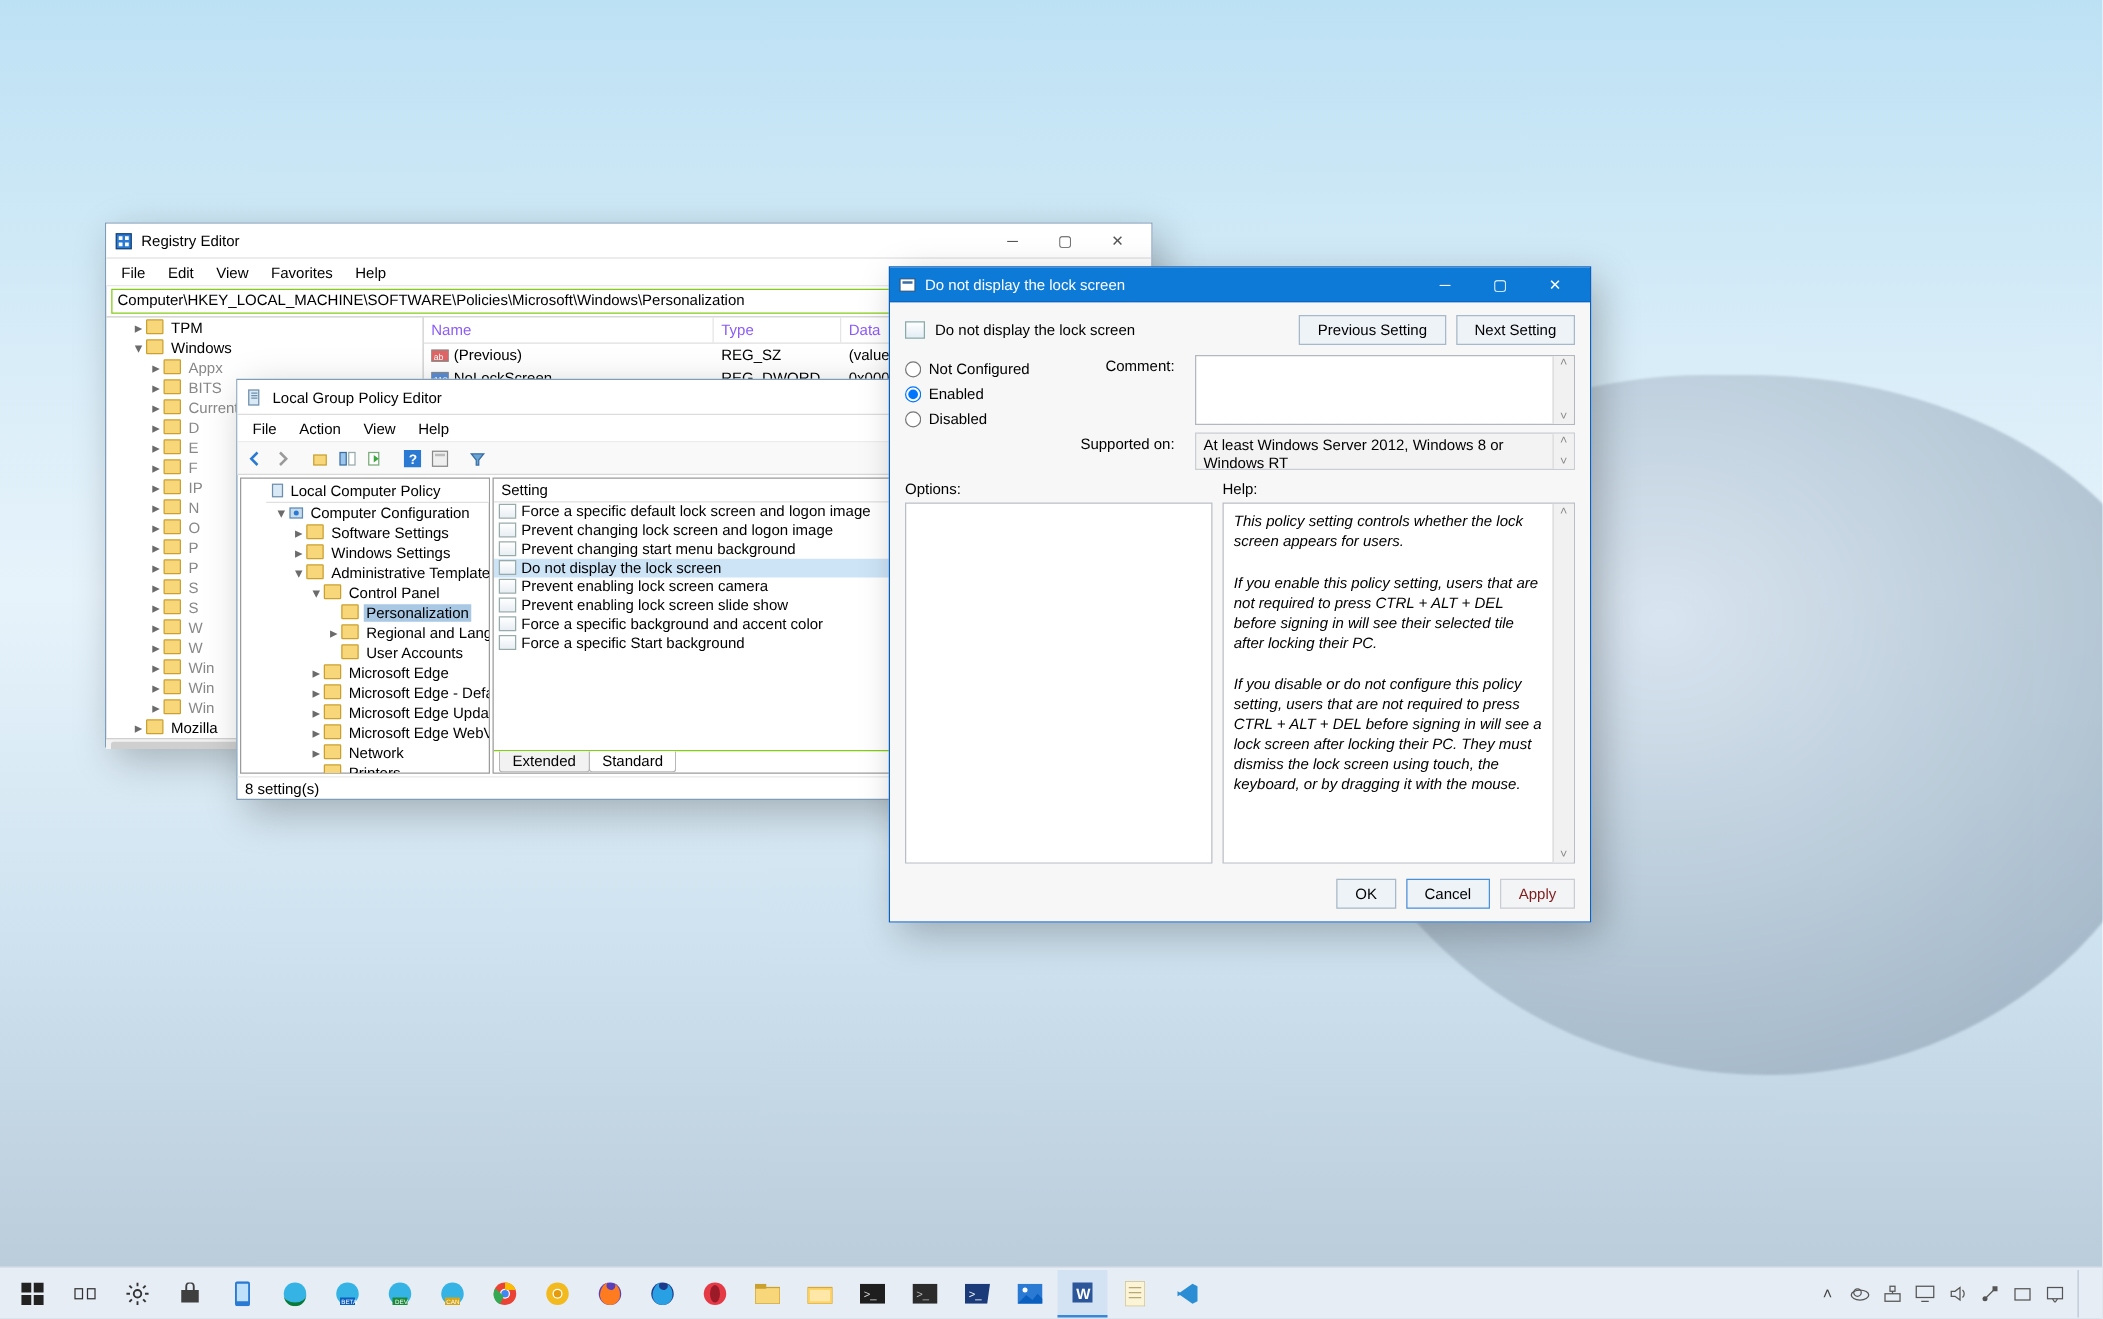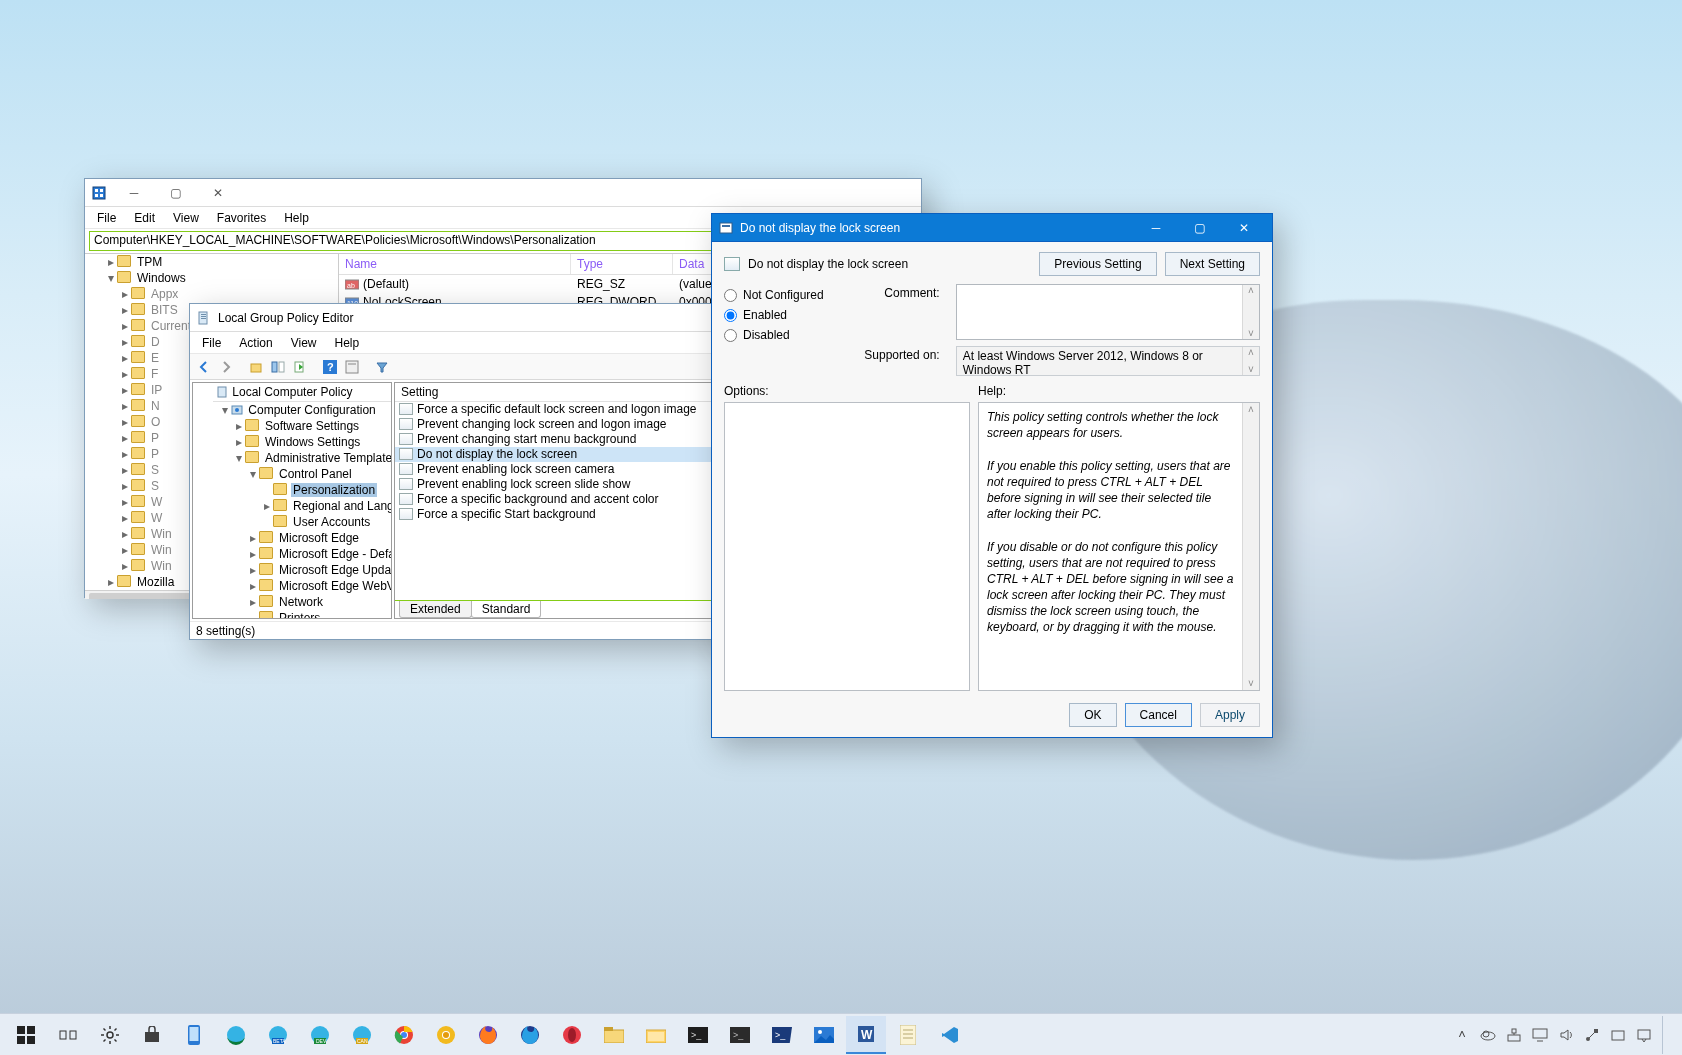--- a/index.html
+++ b/index.html
@@ -65,21 +65,21 @@
 
   
   #win-pol { left: 711px; top: 213px; width: 562px; height: 525px; border:1px solid #0a5fbf;}
   #win-pol .titlebar{ background:#0c7ad6; color:#fff; border-bottom:1px solid #0a5fbf;}
   #win-pol .tb-btn{ color:#fff; width:44px; height:28px;}
   #win-pol .pbody{ padding:8px 12px 10px 12px; background:#f7f7f7; height:calc(100% - 28px); display:flex; flex-direction:column;}
   .policy-head{ display:flex; align-items:center; justify-content:space-between; padding:2px 0 8px 0;}
   .policy-head .left{ display:flex; align-items:center; gap:8px;}
   .policy-head .picon{ width:16px; height:14px; border:1px solid #8aa; background:linear-gradient(#fff,#e3edf5);}
   .btn { padding:4px 14px; background:#eef3f8; border:1px solid #a7b8c8; font-size:12px; }
-  .btn.disabled{ color:#0c4a6e; background:#f3f4f6; border-color:#c8cdd3;}
+  .btn.disabled{ color:#7f1d1d; background:#f3f4f6; border-color:#c8cdd3;}
   .btn.default{ border:1.5px solid #4a90d9;}
   .radios{ display:flex; flex-direction:column; gap:6px; padding:4px 0 10px 0;}
   .rad{ display:flex; align-items:center; gap:6px; font-size:12px;}
   .rad input{ width:13px; height:13px;}
   .grid2{ display:grid; grid-template-columns:102px 1fr; gap:6px 16px; align-items:start;}
   .fieldlabel{ text-align:right; padding-top:2px;}
   .textarea{ background:#fff; border:1px solid #b2b8be; height:56px; position:relative;}
   .textarea .vs, .support .vs, .help .vs { position:absolute; right:0; top:0; bottom:0; width:17px; background:#f1f1f1; border-left:1px solid #d9d9d9; display:flex; flex-direction:column; justify-content:space-between; align-items:center; color:#888; font-size:10px;}
   .support{ background:#f3f3f3; border:1px solid #c9ced3; height:30px; padding:2px 20px 2px 6px; position:relative; font-size:12px;}
   .split{ display:flex; gap:8px; flex:1; margin-top:8px; overflow:hidden;}
@@ -106,20 +106,21 @@
   <div class="titlebar">
     <span class="tb-icon">
       <svg width="14" height="14">
           <rect x="1" y="1" width="12" height="12" fill="#2a7ad4" stroke="#113f77"></rect>
           <rect x="3" y="3" width="3" height="3" fill="#fff"></rect>
           <rect x="8" y="3" width="3" height="3" fill="#fff"></rect>
           <rect x="3" y="8" width="3" height="3" fill="#fff"></rect>
           <rect x="8" y="8" width="3" height="3" fill="#fff"></rect>
         </svg>
     </span>
+    <span class="tb-title">Registry Editor</span>
     <div class="tb-btns">
       <div class="tb-btn">─</div>
       <div class="tb-btn">▢</div>
       <div class="tb-btn close">✕</div>
     </div>
   </div>
   <div class="menubar">
     <span class="mi">File</span>
     <span class="mi">Edit</span>
     <span class="mi">View</span>
@@ -163,21 +164,21 @@
       <div class="colhdr">
         <div class="cell c-name">Name</div>
         <div class="cell c-type">Type</div>
         <div class="cell c-data">Data</div>
       </div>
       <div id="reg-rows">
           <div class="row">
             <div class="cell c-name"><svg width="14" height="12" style="display:inline;vertical-align:-2px;margin-right:4px;">
                 <rect x="0" y="2" width="14" height="9" fill="#e06666" stroke="#888"></rect>
                 <text x="2" y="10" fill="#fff" font-size="7">ab</text>
-              </svg><span>(Default)</span></div>
+              </svg><span>(Previous)</span></div>
             <div class="cell c-type">REG_SZ</div>
             <div class="cell c-data">(value n</div>
           </div>
           <div class="row">
             <div class="cell c-name"><svg width="14" height="12" style="display:inline;vertical-align:-2px;margin-right:4px;">
                 <rect x="0" y="2" width="14" height="9" fill="#5a8ed8" stroke="#888"></rect>
                 <text x="2" y="10" fill="#fff" font-size="7">110</text>
               </svg><span>NoLockScreen</span></div>
             <div class="cell c-type">REG_DWORD</div>
             <div class="cell c-data">0x000000</div>

